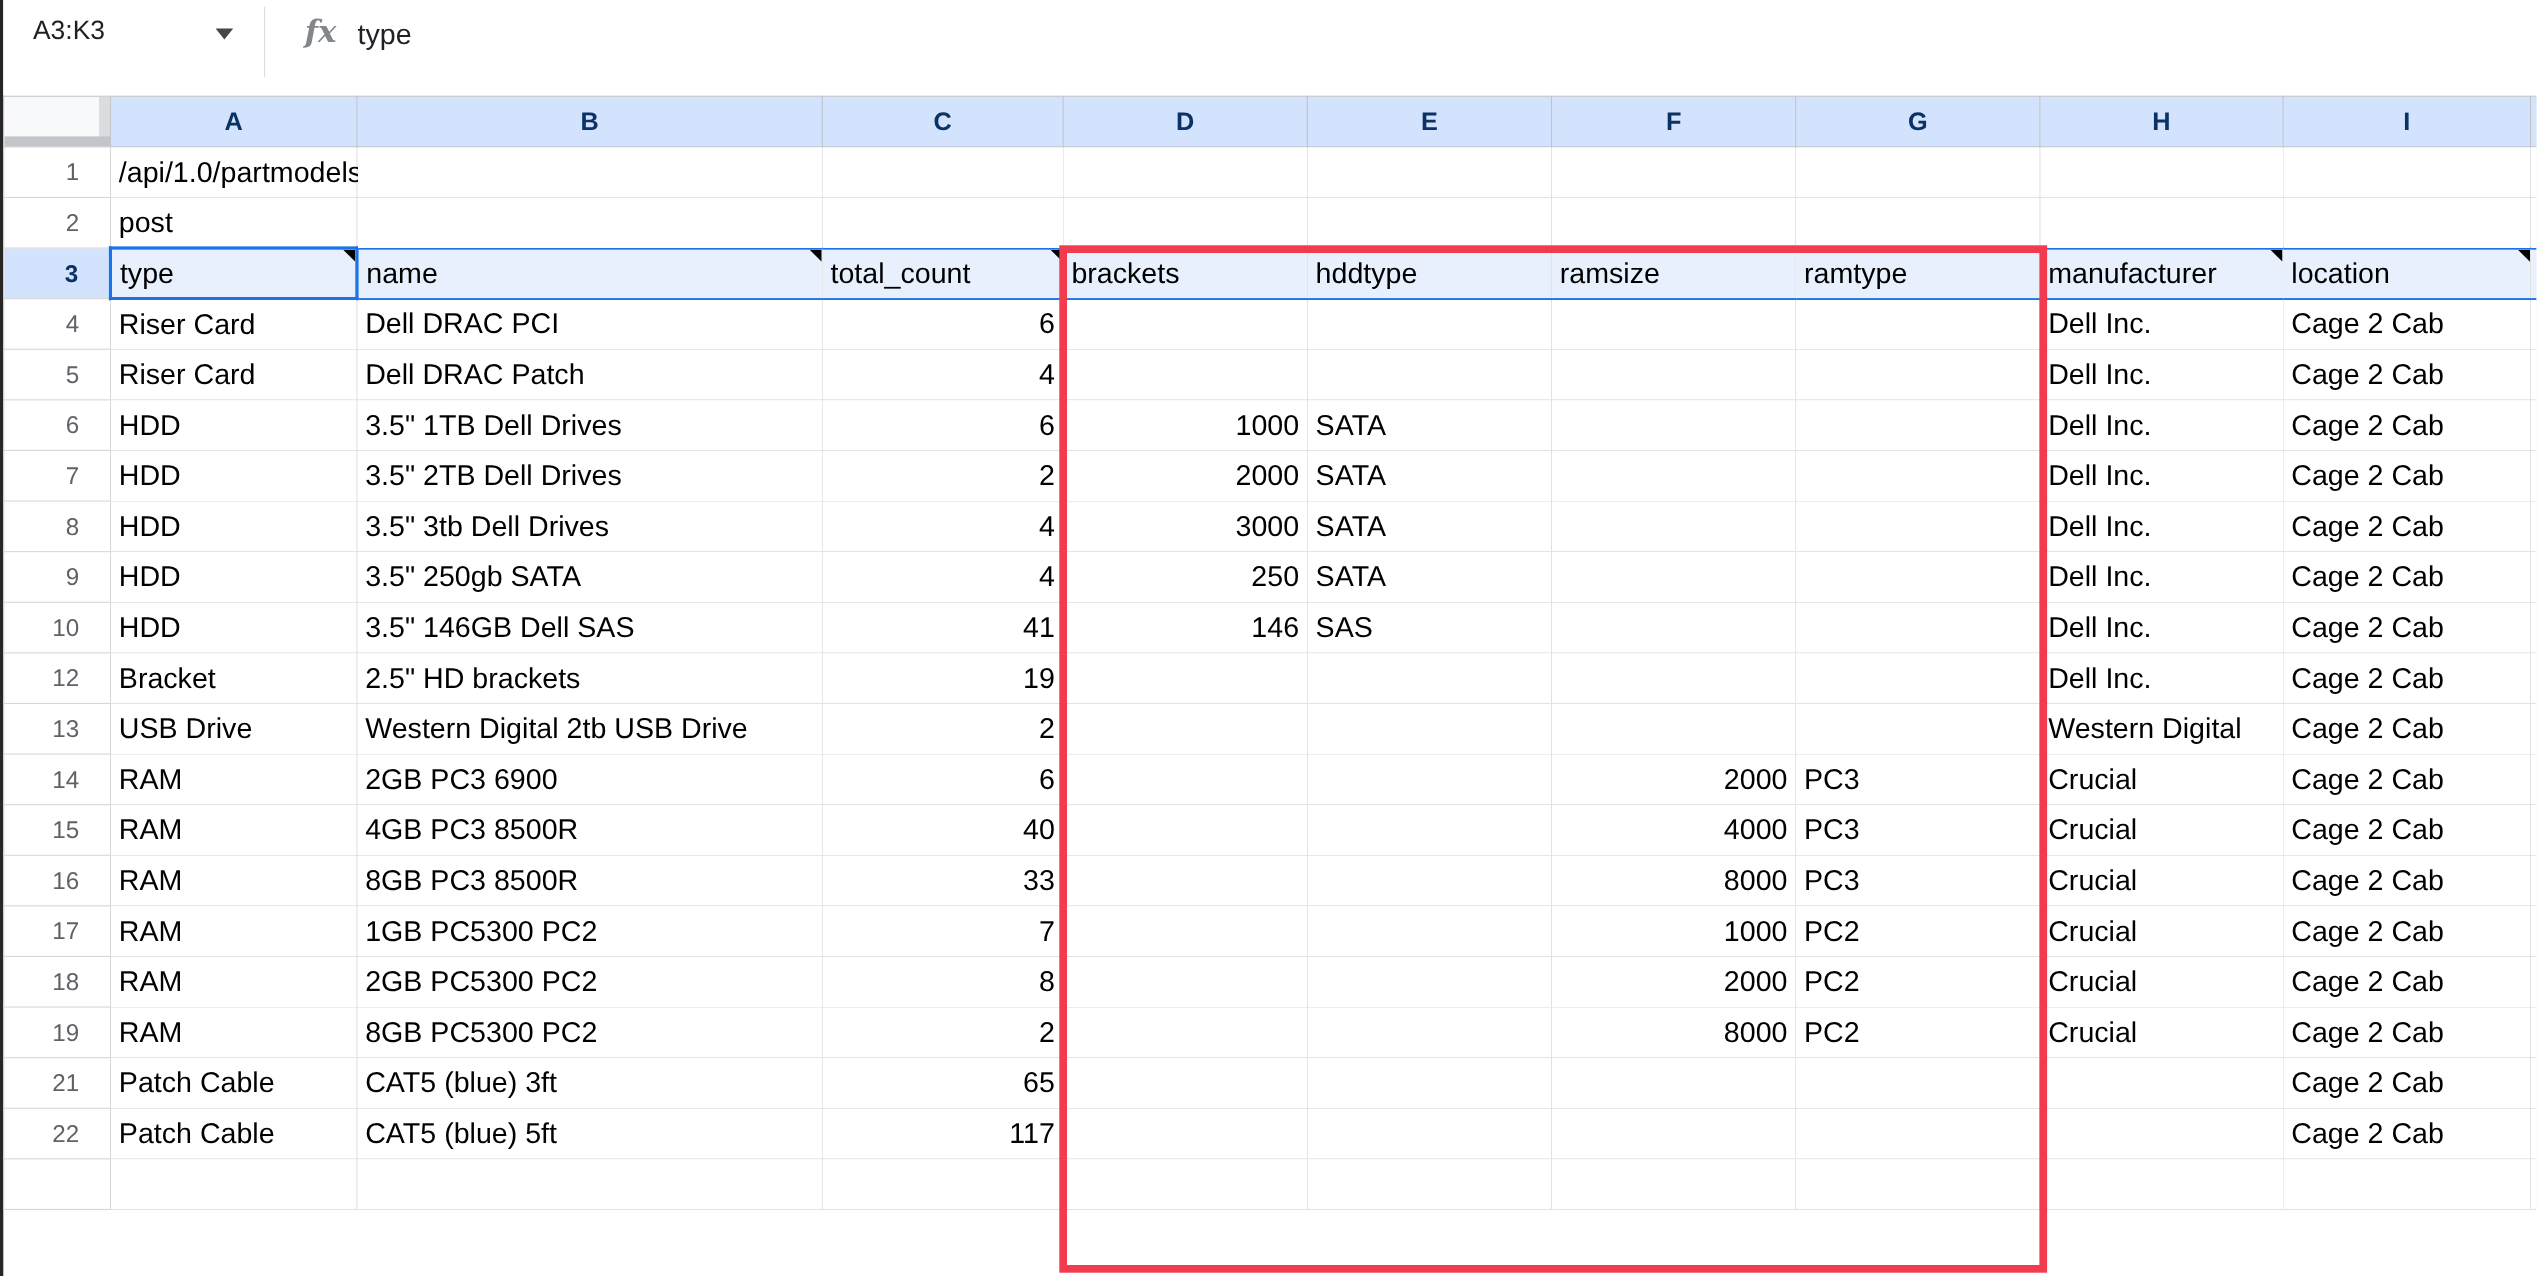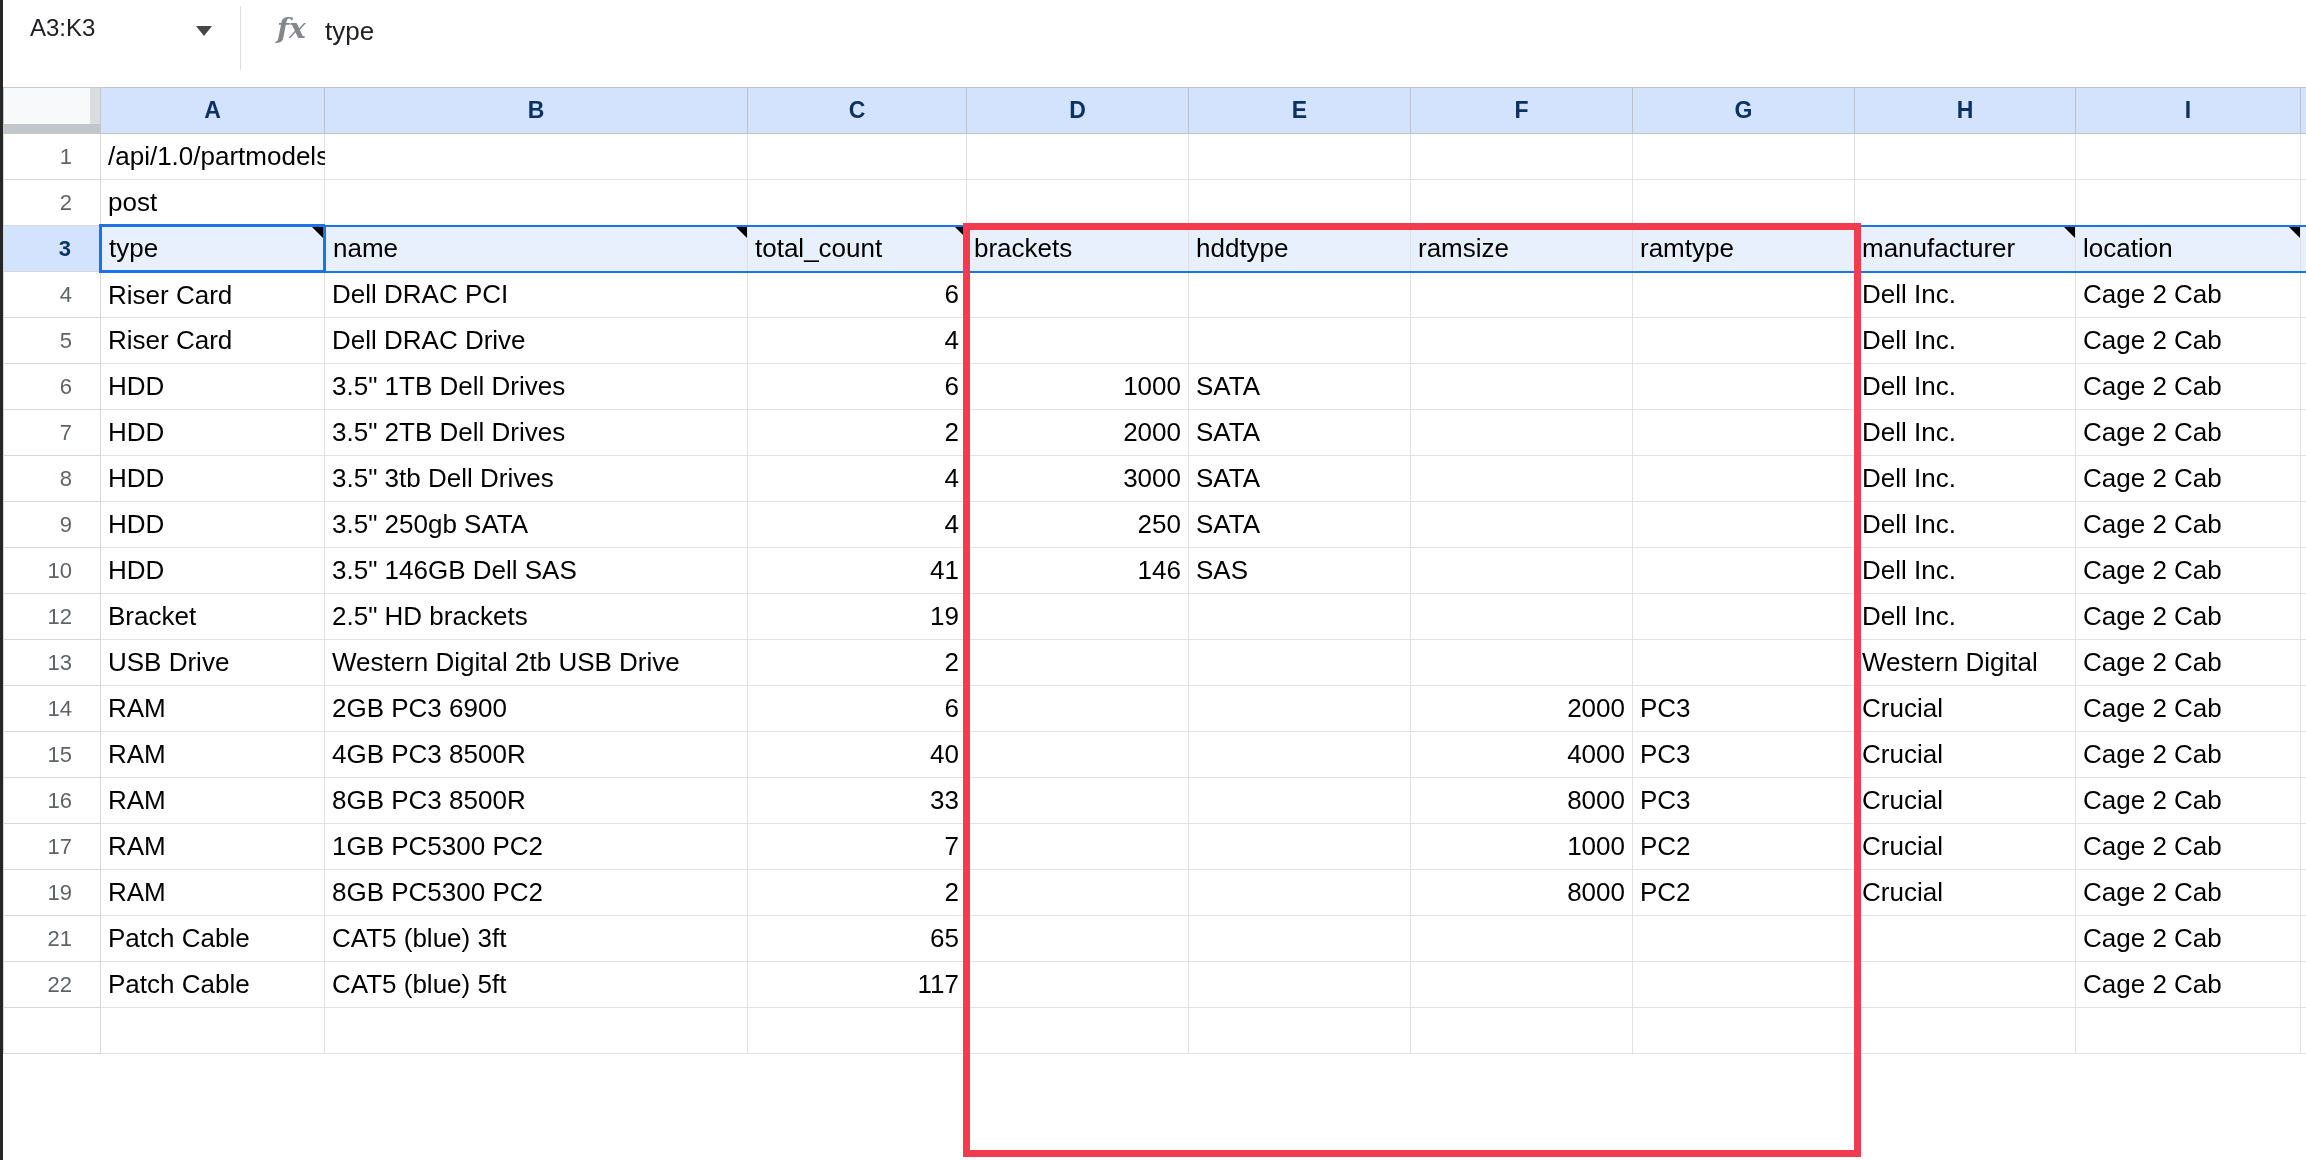--- a/index.html
+++ b/index.html
@@ -159,21 +159,21 @@
           <td class="cell num"></td>
           <td class="cell"></td>
           <td class="cell">Dell Inc.</td>
           <td class="cell">Cage 2 Cab</td>
           <td class="cell"></td>
         </tr>
 
         <tr>
           <td class="rowhdr">5</td>
           <td class="cell">Riser Card</td>
-          <td class="cell">Dell DRAC Drive</td>
+          <td class="cell">Dell DRAC Patch</td>
           <td class="cell num">4</td>
           <td class="cell num"></td>
           <td class="cell"></td>
           <td class="cell num"></td>
           <td class="cell"></td>
           <td class="cell">Dell Inc.</td>
           <td class="cell">Cage 2 Cab</td>
           <td class="cell"></td>
         </tr>
 
@@ -325,20 +325,33 @@
           <td class="cell num">7</td>
           <td class="cell num"></td>
           <td class="cell"></td>
           <td class="cell num">1000</td>
           <td class="cell">PC2</td>
           <td class="cell">Crucial</td>
           <td class="cell">Cage 2 Cab</td>
           <td class="cell"></td>
         </tr>
 
+        <tr>
+          <td class="rowhdr">18</td>
+          <td class="cell">RAM</td>
+          <td class="cell">2GB PC5300 PC2</td>
+          <td class="cell num">8</td>
+          <td class="cell num"></td>
+          <td class="cell"></td>
+          <td class="cell num">2000</td>
+          <td class="cell">PC2</td>
+          <td class="cell">Crucial</td>
+          <td class="cell">Cage 2 Cab</td>
+          <td class="cell"></td>
+        </tr>
 
         <tr>
           <td class="rowhdr">19</td>
           <td class="cell">RAM</td>
           <td class="cell">8GB PC5300 PC2</td>
           <td class="cell num">2</td>
           <td class="cell num"></td>
           <td class="cell"></td>
           <td class="cell num">8000</td>
           <td class="cell">PC2</td>

